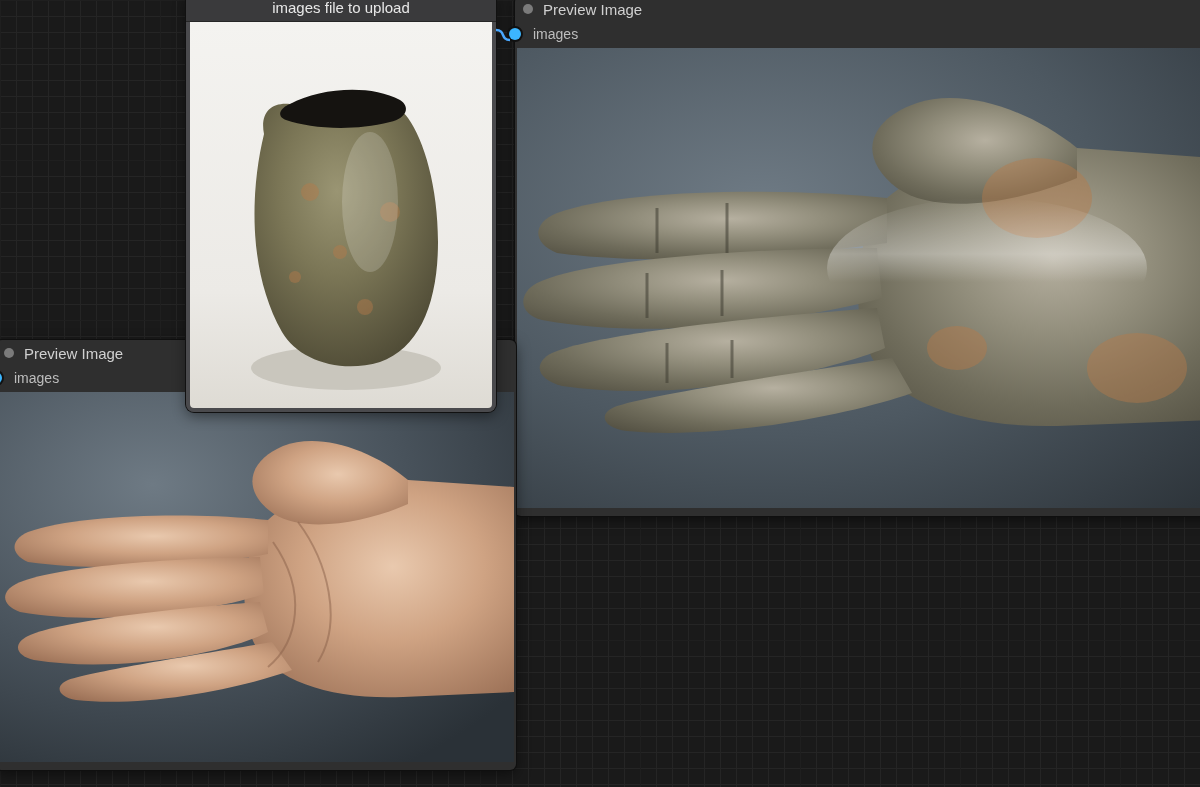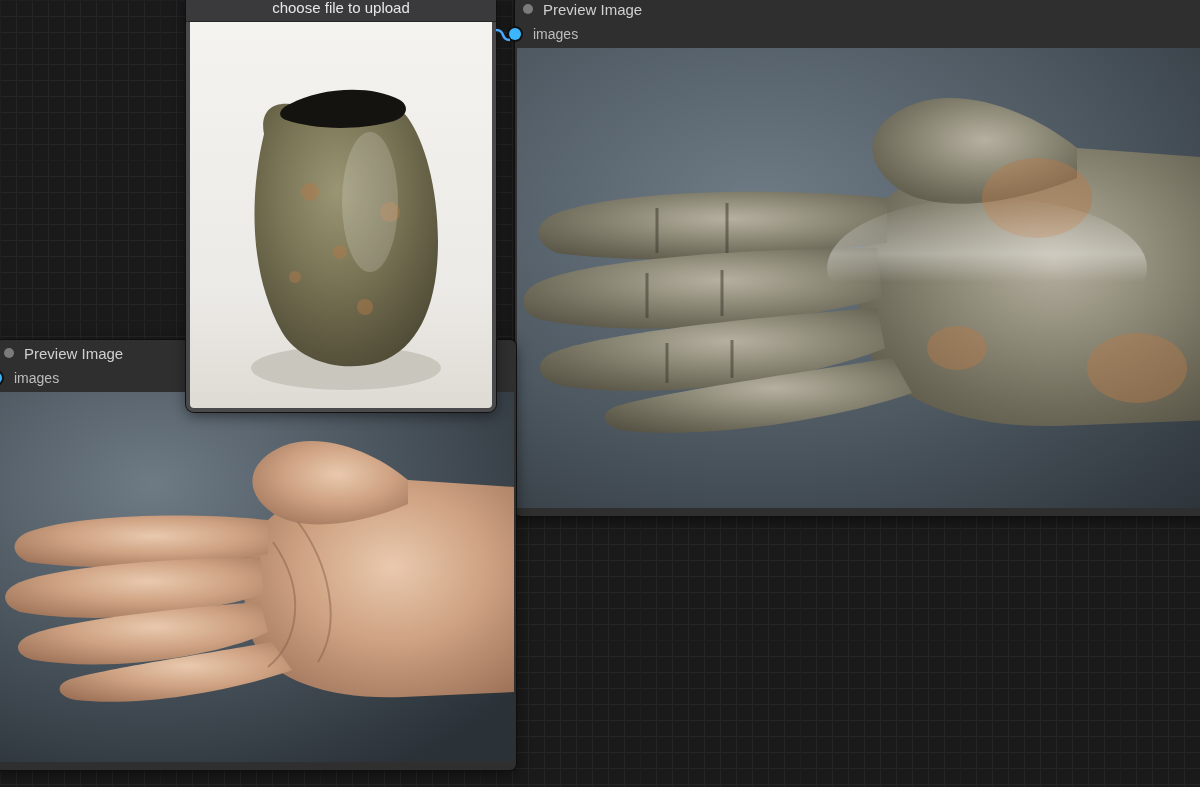--- a/index.html
+++ b/index.html
@@ -224,21 +224,21 @@
         <g stroke="#8a614a" stroke-width="2" opacity=".5" fill="none">
           <path d="M300 130 C330 170 345 230 320 270"></path>
           <path d="M275 150 C310 200 300 250 270 275"></path>
         </g>
       </svg>
     </div>
   </div>
 
   <div class="upload-node" style="left:186px;top:-6px;width:310px;">
     <div class="upload-btn">
-      <span>choose file to upload</span>
+      <span>images file to upload</span>
     </div>
     <div class="upload-thumb" style="height:390px;">
       
       <svg viewBox="0 0 302 386" width="302" height="386">
         <defs>
           <linearGradient id="vaseBg" x1="0" y1="0" x2="0" y2="1">
             <stop offset="0%" stop-color="#f4f3f0"></stop>
             <stop offset="70%" stop-color="#eceae6"></stop>
             <stop offset="100%" stop-color="#dedbd4"></stop>
           </linearGradient>

